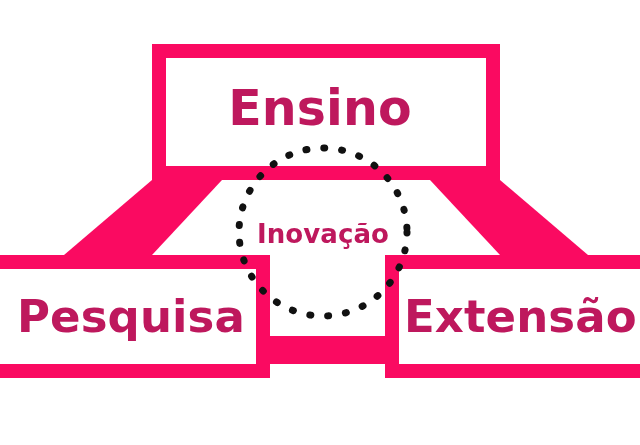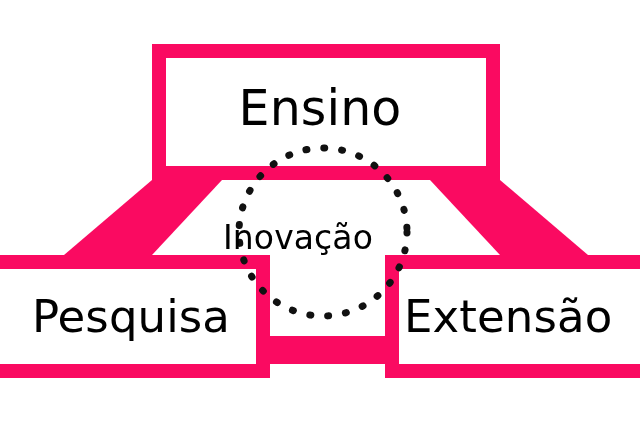--- a/index.html
+++ b/index.html
@@ -22,24 +22,24 @@
   #diagram-svg {
     position: absolute;
     left: 0;
     top: 0;
     width: 640px;
     height: 445px;
     display: block;
   }
   .node-label {
     position: absolute;
-    color: #000000;
+    color: #be185d;
     white-space: nowrap;
     line-height: 1;
-    font-weight: 400;
+    font-weight: 700;
     letter-spacing: 0.1px;
   }
   #label-ensino {
     left: 0;
     top: 84px;
     width: 640px;
     text-align: center;
     font-size: 49px;
   }
   #label-pesquisa {
@@ -53,22 +53,22 @@
     left: 404px;
     top: 294px;
     width: 260px;
     text-align: left;
     font-size: 45px;
   }
   #label-inovacao {
     left: 223px;
     top: 221px;
     width: 200px;
-    text-align: left;
-    font-size: 33px;
+    text-align: center;
+    font-size: 26px;
   }
 </style>
 </head>
 <body>
 
 <div id="diagram-root">
 
   <svg id="diagram-svg" viewBox="0 0 640 445" xmlns="http://www.w3.org/2000/svg">
 
     <path d="M 152 180 L 222 180 L 152 255 L 64 255 Z" fill="#fa0a61"></path>

